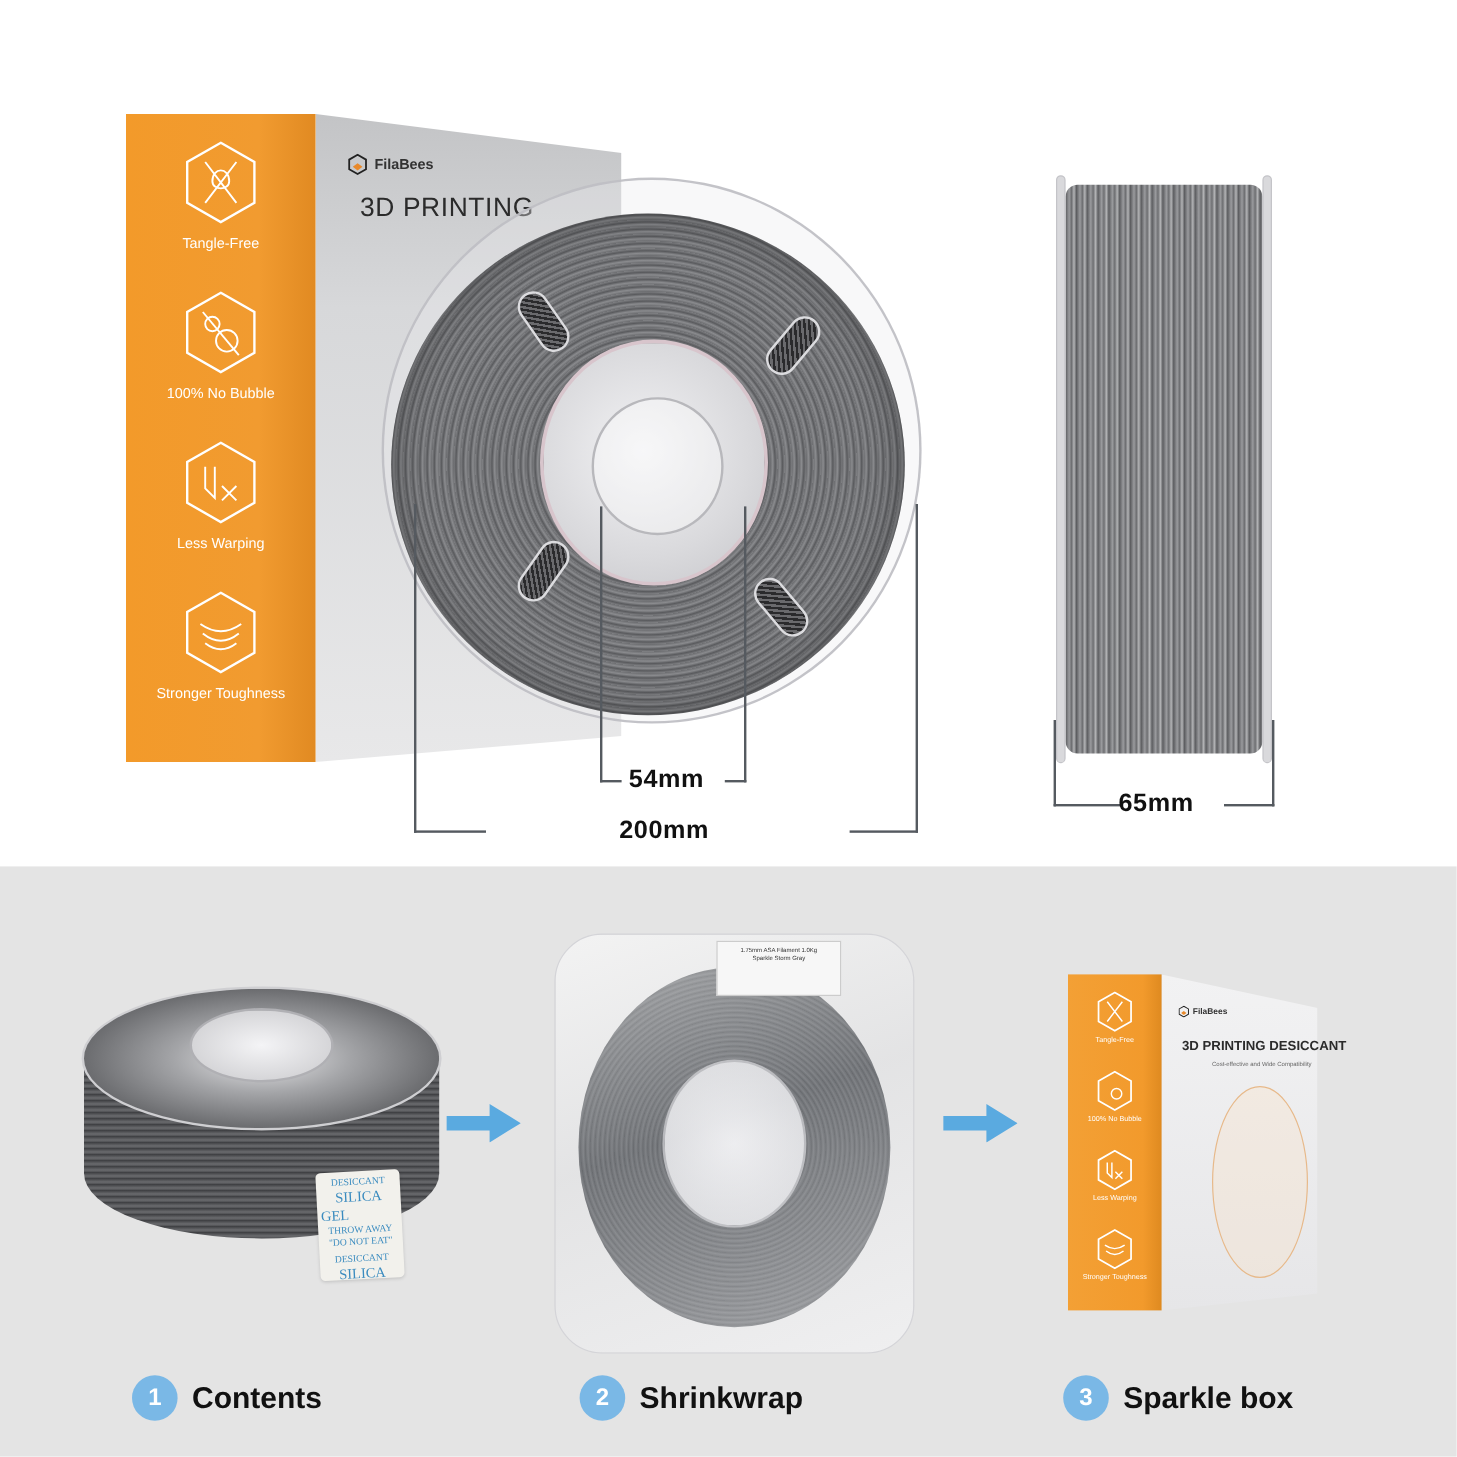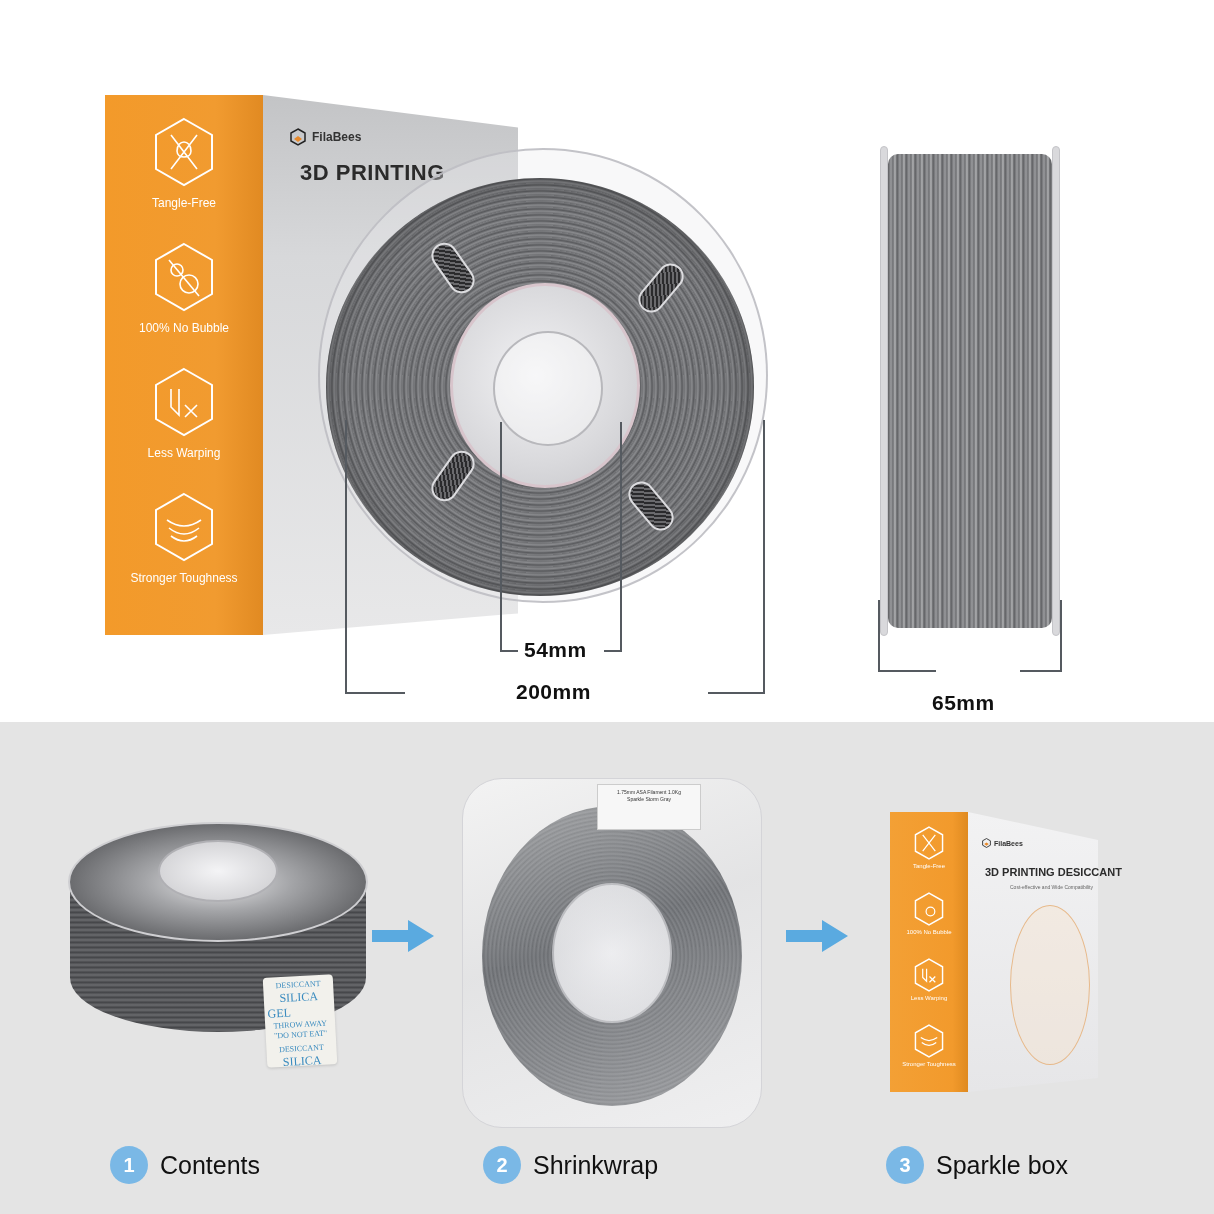--- a/index.html
+++ b/index.html
@@ -12,21 +12,21 @@
   
   .box-side { position: absolute; left: 105px; top: 95px; width: 158px; height: 540px;
     background: linear-gradient(90deg, #f39a2a 0%, #f19b30 70%, #e18a22 100%); }
   .box-front { position: absolute; left: 263px; top: 95px; width: 255px; height: 540px;
     background: linear-gradient(180deg, #c3c4c6 0%, #d7d8da 30%, #e8e8e9 100%);
     clip-path: polygon(0 0, 100% 6%, 100% 96%, 0 100%); }
   .feature { position: absolute; left: 0; width: 158px; text-align: center; color: #fff; font-size: 12px; }
   .hex { width: 62px; height: 70px; margin: 0 auto 6px; }
   .brand { position: absolute; left: 290px; top: 128px; display: flex; align-items: center; gap: 6px;
     font-size: 12px; font-weight: bold; color: #333; }
-  .headline { position: absolute; left: 300px; top: 160px; font-size: 22px; font-weight: bold; color: #2b2b2b; letter-spacing: 0.5px; }
+  .headline { position: absolute; left: 300px; top: 160px; font-size: 22px; font-weight: normal; color: #2b2b2b; letter-spacing: 0.5px; }
 
   
   .spool-big { position: absolute; left: 318px; top: 148px; width: 450px; height: 455px; }
   .flange { position: absolute; left: 0; top: 0; width: 450px; height: 455px; border-radius: 50%;
     background: rgba(235,235,238,0.35); border: 2px solid rgba(190,190,195,0.9); }
   .filament-ring { position: absolute; left: 8px; top: 30px; width: 428px; height: 418px; border-radius: 50%;
     background: repeating-radial-gradient(circle at 50% 50%, #6d6e71 0px, #8a8b8e 2px, #5a5b5e 4px, #7e7f82 6px);
     box-shadow: inset 0 0 30px rgba(0,0,0,0.35); }
   .hub { position: absolute; left: 132px; top: 135px; width: 190px; height: 205px; border-radius: 50%;
     background: radial-gradient(circle at 45% 45%, #f2f2f4 0%, #d9d9dc 60%, #c5c5c9 100%);
@@ -84,21 +84,21 @@
   .sb-hex { width: 30px; height: 34px; margin: 0 auto 2px; }
   .sb-brand { position: absolute; left: 982px; top: 838px; display: flex; align-items: center; gap: 3px; font-size: 7px; font-weight: bold; color: #333; }
   .sb-head { position: absolute; left: 985px; top: 866px; font-size: 11px; font-weight: bold; color: #2b2b2b; white-space: nowrap; }
   .sb-sub { position: absolute; left: 1010px; top: 884px; font-size: 5px; color: #666; }
   .sb-spool { position: absolute; left: 1010px; top: 905px; width: 80px; height: 160px; border-radius: 50%;
     border: 1.5px solid #e7b98a; background: rgba(248,226,200,0.35); }
 
   .step { position: absolute; top: 1146px; display: flex; align-items: center; gap: 12px; }
   .badge { width: 38px; height: 38px; border-radius: 50%; background: #7ab8e6; color: #fff;
     font-size: 20px; font-weight: bold; display: flex; align-items: center; justify-content: center; }
-  .step-label { font-size: 25px; font-weight: normal; color: #111; }
+  .step-label { font-size: 25px; font-weight: bold; color: #111; }
 </style>
 </head>
 <body>
 
 <div class="top-panel"></div>
 <div class="bottom-panel"></div>
 
 <div class="box-side">
   <div class="feature" style="top:22px;">
     <svg class="hex" viewBox="0 0 62 70">
@@ -167,21 +167,21 @@
 
 <div class="spool-side">
   <div class="side-body"></div>
   <div class="side-flange-l"></div>
   <div class="side-flange-r"></div>
 </div>
 <div class="dim" style="left:878px; top:600px; height:72px; border-left-width:2px;"></div>
 <div class="dim" style="left:878px; top:670px; width:58px; border-top-width:2px;"></div>
 <div class="dim" style="left:1060px; top:600px; height:72px; border-left-width:2px;"></div>
 <div class="dim" style="left:1020px; top:670px; width:42px; border-top-width:2px;"></div>
-<div class="dim-label" style="left:932px; top:691px;">65mm</div>
+<div class="dim-label" style="left:932px; top:658px;">65mm</div>
 
 <div class="small-spool">
   <div class="ss-body"></div>
   <div class="ss-top"></div>
   <div class="ss-hub"></div>
 </div>
 <div class="silica">
   <div>DESICCANT</div>
   <div class="big">SILICA</div>
   <div class="big" style="text-align:left;">GEL</div>

